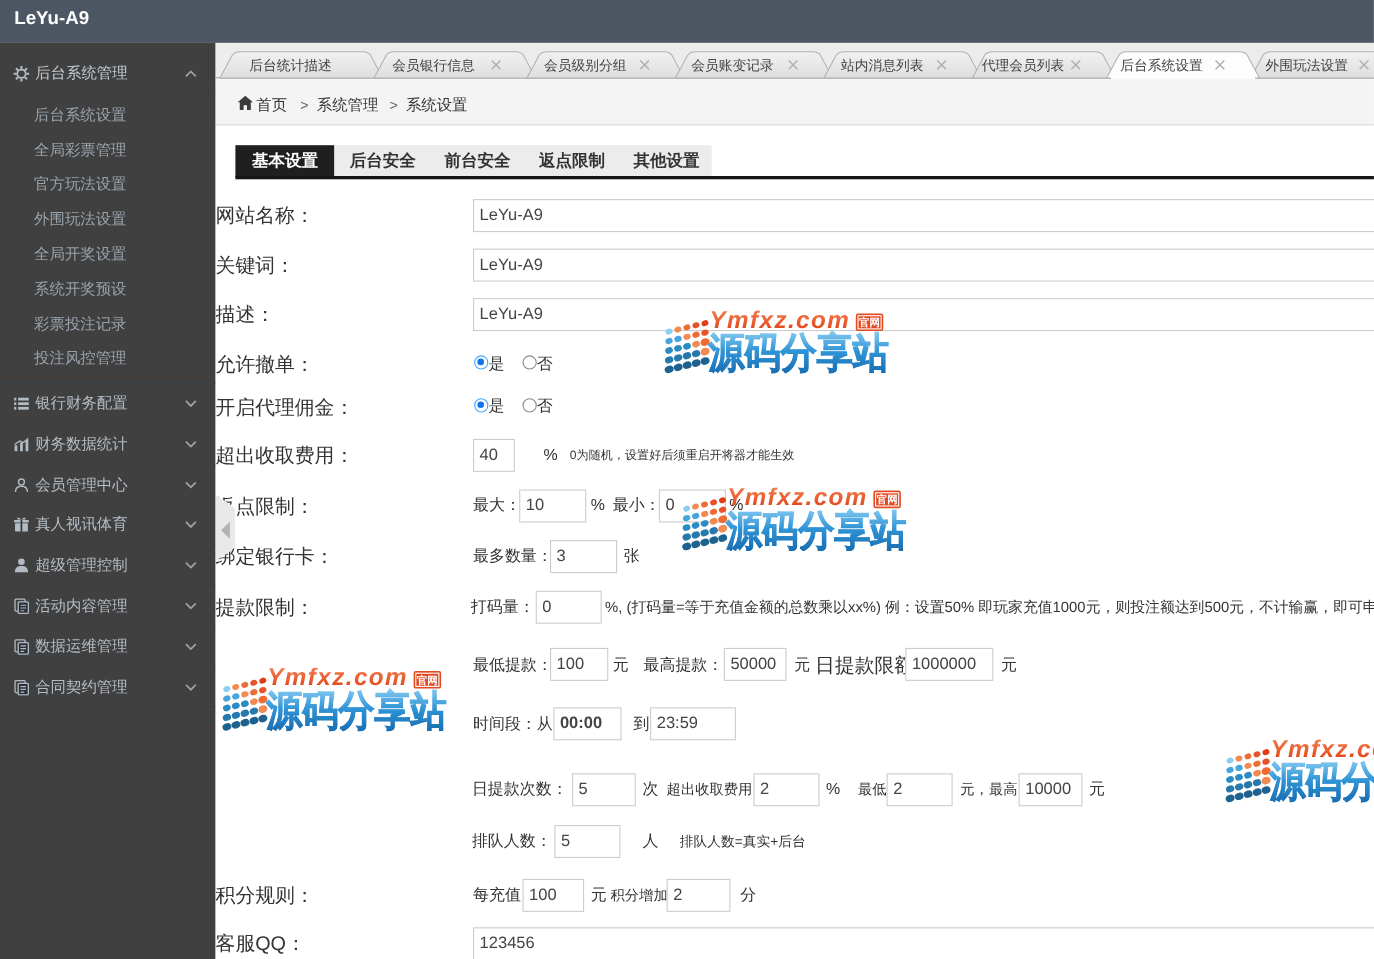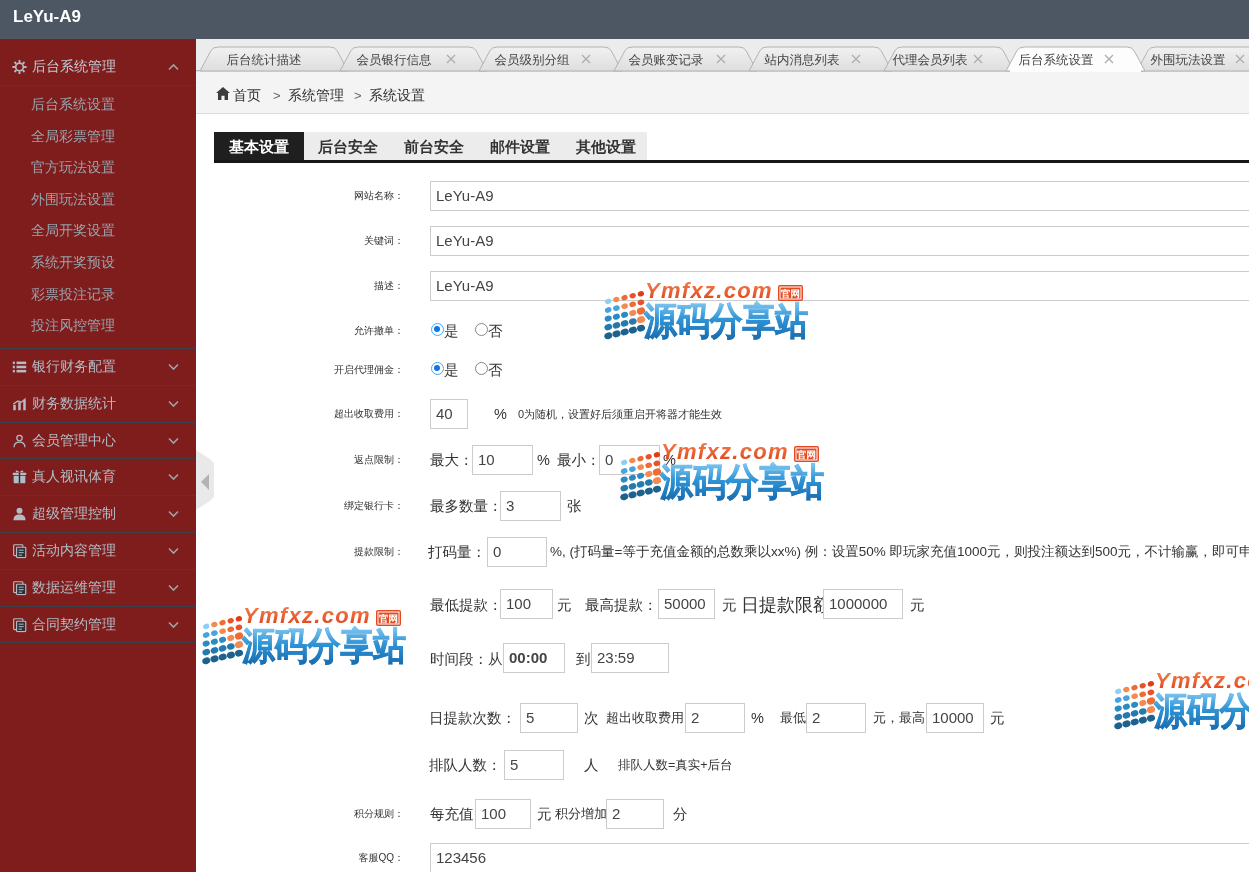--- a/index.html
+++ b/index.html
@@ -1,38 +1,38 @@
 <!DOCTYPE html>
 <html><head>
 <meta charset="utf-8">
 <style>
 * { margin:0; padding:0; box-sizing:border-box; }
 html,body { width:1249px; height:872px; overflow:hidden; font-family:"Liberation Sans", sans-serif; background:#fff; }
 
 #hdr { position:absolute; left:0; top:0; width:1249px; height:39px; background:#4d5763; color:#fff; font-size:17px; font-weight:bold; line-height:34px; padding-left:13px; }
 
-#side { position:absolute; left:0; top:39px; width:196px; height:833px; background:#7f1d1d; }
+#side { position:absolute; left:0; top:39px; width:196px; height:833px; background:#404040; }
 .mi { position:absolute; left:0; width:196px; height:37px; color:#b3bcc4; font-size:14px; border-top:1px solid #39424a; }
 .mi .txt { position:absolute; left:32px; top:50%; transform:translateY(-50%); }
 .mi .ico { position:absolute; left:12px; top:50%; transform:translateY(-50%); width:15px; height:15px; }
 .mi .chev { position:absolute; right:17px; top:50%; transform:translateY(-50%); width:11px; height:7px; }
 .sub { color:#99a3ac; font-size:14px; position:absolute; left:31px; transform:translateY(-50%); }
 
 #handle { position:absolute; left:196px; top:450px; width:18px; height:60px; background:#e9e9e9; clip-path:polygon(0 0, 14px 9px, 18px 13px, 18px 47px, 14px 51px, 0 60px); z-index:30; }
 #handle svg { position:absolute; left:5px; top:24px; }
 
 #tabbar { position:absolute; left:196px; top:39px; width:1053px; height:33px; background:#ececec; }
 #crumb { position:absolute; left:196px; top:72px; width:1053px; height:42px; background:#f4f4f4; border-bottom:1px solid #dcdcdc; }
 #crumb .t { position:absolute; top:87px; font-size:14px; color:#333; }
 #content { position:absolute; left:196px; top:115px; width:1053px; height:757px; background:#fff; }
 
 .itab { position:absolute; top:132px; height:29px; line-height:29px; font-size:15px; font-weight:bold; text-align:center; }
 #iline { position:absolute; left:214px; top:160px; width:1035px; height:3px; background:#161616; }
 
-.lbl { position:absolute; left:196px; width:208px; text-align:right; font-size:10px; color:#333; line-height:20px; }
+.lbl { position:absolute; left:196px; width:208px; text-align:left; font-size:18px; color:#333; line-height:20px; }
 .ft { position:absolute; font-size:14.5px; color:#333; line-height:20px; white-space:nowrap; }
 .inp { position:absolute; height:30px; border:1px solid #ccc; background:#fff; font-size:15px; color:#444; line-height:28px; padding-left:5px; white-space:nowrap; overflow:hidden; }
 
 .radio { position:absolute; width:13px; height:13px; border-radius:50%; border:1.5px solid #42a9f8; background:#fff; }
 .radio i { position:absolute; left:1.6px; top:1.6px; width:6.8px; height:6.8px; border-radius:50%; background:#1273f0; }
 .radio.off { border:1.2px solid #888; }
 .wm { position:absolute; z-index:50; }
 </style>
 </head>
 <body>
@@ -246,21 +246,21 @@
   <div class="t" style="left:77px; top:16px; position:absolute; font-size:13px; color:#666;">&gt;</div>
   <div class="t" style="left:92px; top:15px; position:absolute; font-size:14px; color:#333;">系统管理</div>
   <div class="t" style="left:158px; top:16px; position:absolute; font-size:13px; color:#666;">&gt;</div>
   <div class="t" style="left:173px; top:15px; position:absolute; font-size:14px; color:#333;">系统设置</div>
 </div>
 <div id="content"></div>
 <div class="itab" style="left:214px; width:90px; background:#1f1f1f; color:#fff;">基本设置</div>
 <div class="itab" style="left:304px; width:343px; background:#ececec; color:#333;">
     <span style="position:absolute; left:14px;">后台安全</span>
     <span style="position:absolute; left:100px;">前台安全</span>
-    <span style="position:absolute; left:186px;">邮件设置</span>
+    <span style="position:absolute; left:186px;">返点限制</span>
     <span style="position:absolute; left:272px;">其他设置</span>
   </div>
 <div id="iline"></div>
 
 <div class="lbl" style="top:186px;">网站名称：</div>
 <div class="inp" style="left:430px; top:181px; width:870px;">LeYu-A9</div>
 <div class="lbl" style="top:231px;">关键词：</div>
 <div class="inp" style="left:430px; top:226px; width:870px;">LeYu-A9</div>
 <div class="lbl" style="top:276px;">描述：</div>
 <div class="inp" style="left:430px; top:271px; width:870px;">LeYu-A9</div>

